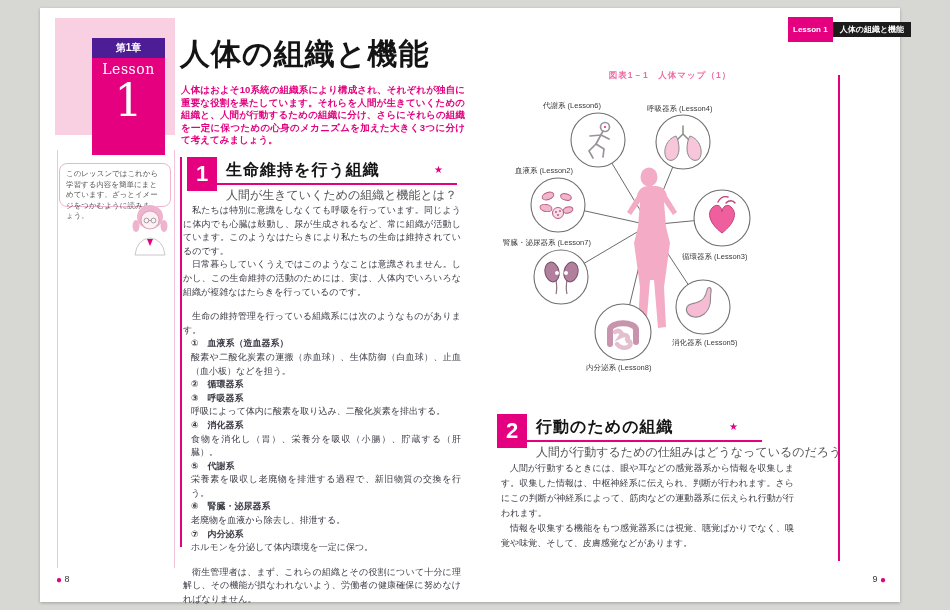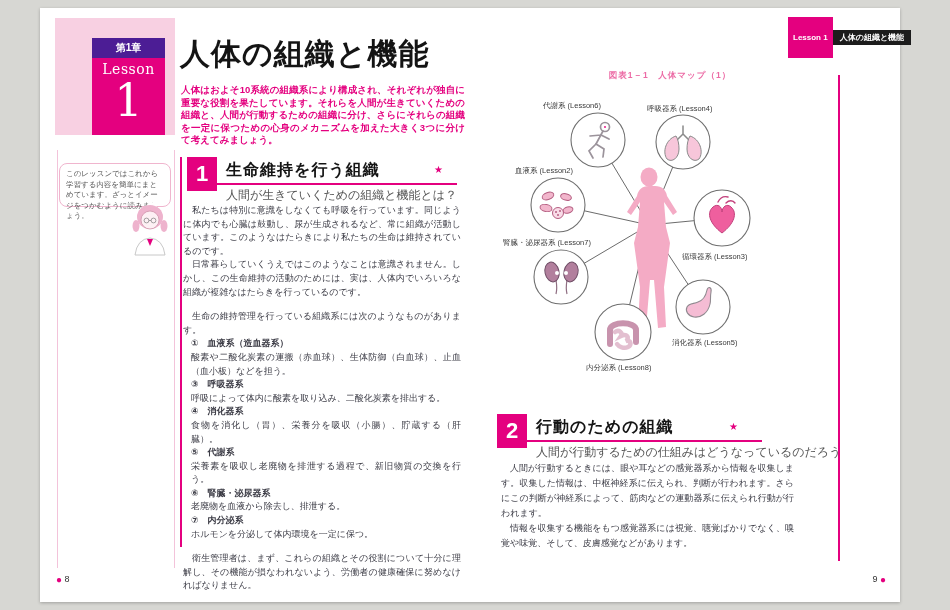--- a/index.html
+++ b/index.html
@@ -8,21 +8,21 @@
     background:#d7d7d3;
     font-family:"Liberation Sans","DejaVu Sans",sans-serif;
     -webkit-font-smoothing:antialiased;
   }
   .spread{position:absolute;left:40px;top:8px;width:860px;height:594px;background:#ffffff;box-shadow:0 1px 3px rgba(0,0,0,.25);}
 
   
   .corner-pink{position:absolute;left:15px;top:10px;width:120px;height:117px;background:#f8d0e2;}
   .lesson-box{position:absolute;left:52px;top:30px;width:73px;height:97px;}
   .lesson-box .chapter-band{background:#4c1d95;color:#fff;height:20px;line-height:20px;text-align:center;font-size:10px;font-weight:bold;}
-  .lesson-box .magenta{background:#e4007f;height:77px;color:#fff;text-align:center;font-family:"DejaVu Serif","Liberation Serif",serif;}
+  .lesson-box .magenta{background:#e4007f;height:97px;color:#fff;text-align:center;font-family:"DejaVu Serif","Liberation Serif",serif;}
   .lesson-box .word{display:block;font-size:14px;padding-top:3px;letter-spacing:.5px;}
   .lesson-box .num{display:block;font-size:44px;line-height:48px;}
   .main-title{position:absolute;left:140px;top:26px;font-size:30px;font-weight:900;color:#141414;letter-spacing:1px;}
   .intro{position:absolute;left:141px;top:76px;width:284px;font-size:9.5px;line-height:12.6px;font-weight:bold;color:#e4007f;text-align:justify;}
 
   
   .margin-line{position:absolute;width:1px;background:#f3c3da;top:142px;height:418px;}
   .bubble{position:absolute;left:19px;top:155px;width:112px;height:44px;border:1.5px solid #f0b5ce;border-radius:8px;background:#fff;
           font-size:7.5px;line-height:10.5px;color:#555;padding:5px 6px;box-sizing:border-box;}
   .bubble:after{content:"";position:absolute;right:14px;bottom:-7px;width:9px;height:9px;background:#fff;
@@ -42,21 +42,21 @@
   .body-text{position:absolute;font-size:9px;color:#3c3c46;text-align:justify;}
   .bt-left{left:143px;top:196px;width:278px;line-height:13.6px;}
   .bt-right{left:461px;top:453px;width:293px;line-height:15px;}
   .body-text p{margin:0;text-indent:1em;}
   .gap{height:11px;}
   .list-term{font-weight:bold;margin-left:8px;}
   .list-desc{margin-left:8px;}
 
   
   .header-tab{position:absolute;left:748px;top:9px;font-size:8px;font-weight:bold;color:#fff;white-space:nowrap;}
-  .header-tab .tab-lesson{background:#e4007f;padding:16px 5px;display:inline-block;}
+  .header-tab .tab-lesson{background:#e4007f;padding:8px 5px;display:inline-block;}
   .header-tab .tab-title{background:#1c1c1c;padding:2px 7px;display:inline-block;}
   .fig-title{position:absolute;left:460px;top:62px;width:340px;text-align:center;font-size:8.5px;font-weight:bold;color:#ec6ba5;letter-spacing:1px;}
   .diagram{position:absolute;left:450px;top:78px;}
   .node-label{position:absolute;font-size:7.5px;color:#3a3a3a;white-space:nowrap;}
 
   .page-num{position:absolute;bottom:17px;font-size:9px;color:#333;}
   .page-num .dot{color:#e4007f;font-size:10px;vertical-align:-1px;}
   .pn-left{left:16px;}
   .pn-right{right:14px;}
 </style>
@@ -102,20 +102,21 @@
     <div class="sec-rule" style="left:177px;top:175px;width:240px;"></div>
     <div class="sec-sub" style="left:186px;top:179px;">人間が生きていくための組織と機能とは？</div>
 
     <div class="body-text bt-left">
       <p>私たちは特別に意識をしなくても呼吸を行っています。同じように体内でも心臓は鼓動し、尿が生成されるなど、常に組織が活動しています。このようなはたらきにより私たちの生命は維持されているのです。</p>
       <p>日常暮らしていくうえではこのようなことは意識されません。しかし、この生命維持の活動のためには、実は、人体内でいろいろな組織が複雑なはたらきを行っているのです。</p>
       <div class="gap"></div>
       <p>生命の維持管理を行っている組織系には次のようなものがあります。</p>
       <div class="list-term">①　血液系（造血器系）</div>
       <div class="list-desc">酸素や二酸化炭素の運搬（赤血球）、生体防御（白血球）、止血（血小板）などを担う。</div>
+      <div class="list-term">②　循環器系</div>
       <div class="list-term">③　呼吸器系</div>
       <div class="list-desc">呼吸によって体内に酸素を取り込み、二酸化炭素を排出する。</div>
       <div class="list-term">④　消化器系</div>
       <div class="list-desc">食物を消化し（胃）、栄養分を吸収（小腸）、貯蔵する（肝臓）。</div>
       <div class="list-term">⑤　代謝系</div>
       <div class="list-desc">栄養素を吸収し老廃物を排泄する過程で、新旧物質の交換を行う。</div>
       <div class="list-term">⑥　腎臓・泌尿器系</div>
       <div class="list-desc">老廃物を血液から除去し、排泄する。</div>
       <div class="list-term">⑦　内分泌系</div>
       <div class="list-desc">ホルモンを分泌して体内環境を一定に保つ。</div>

